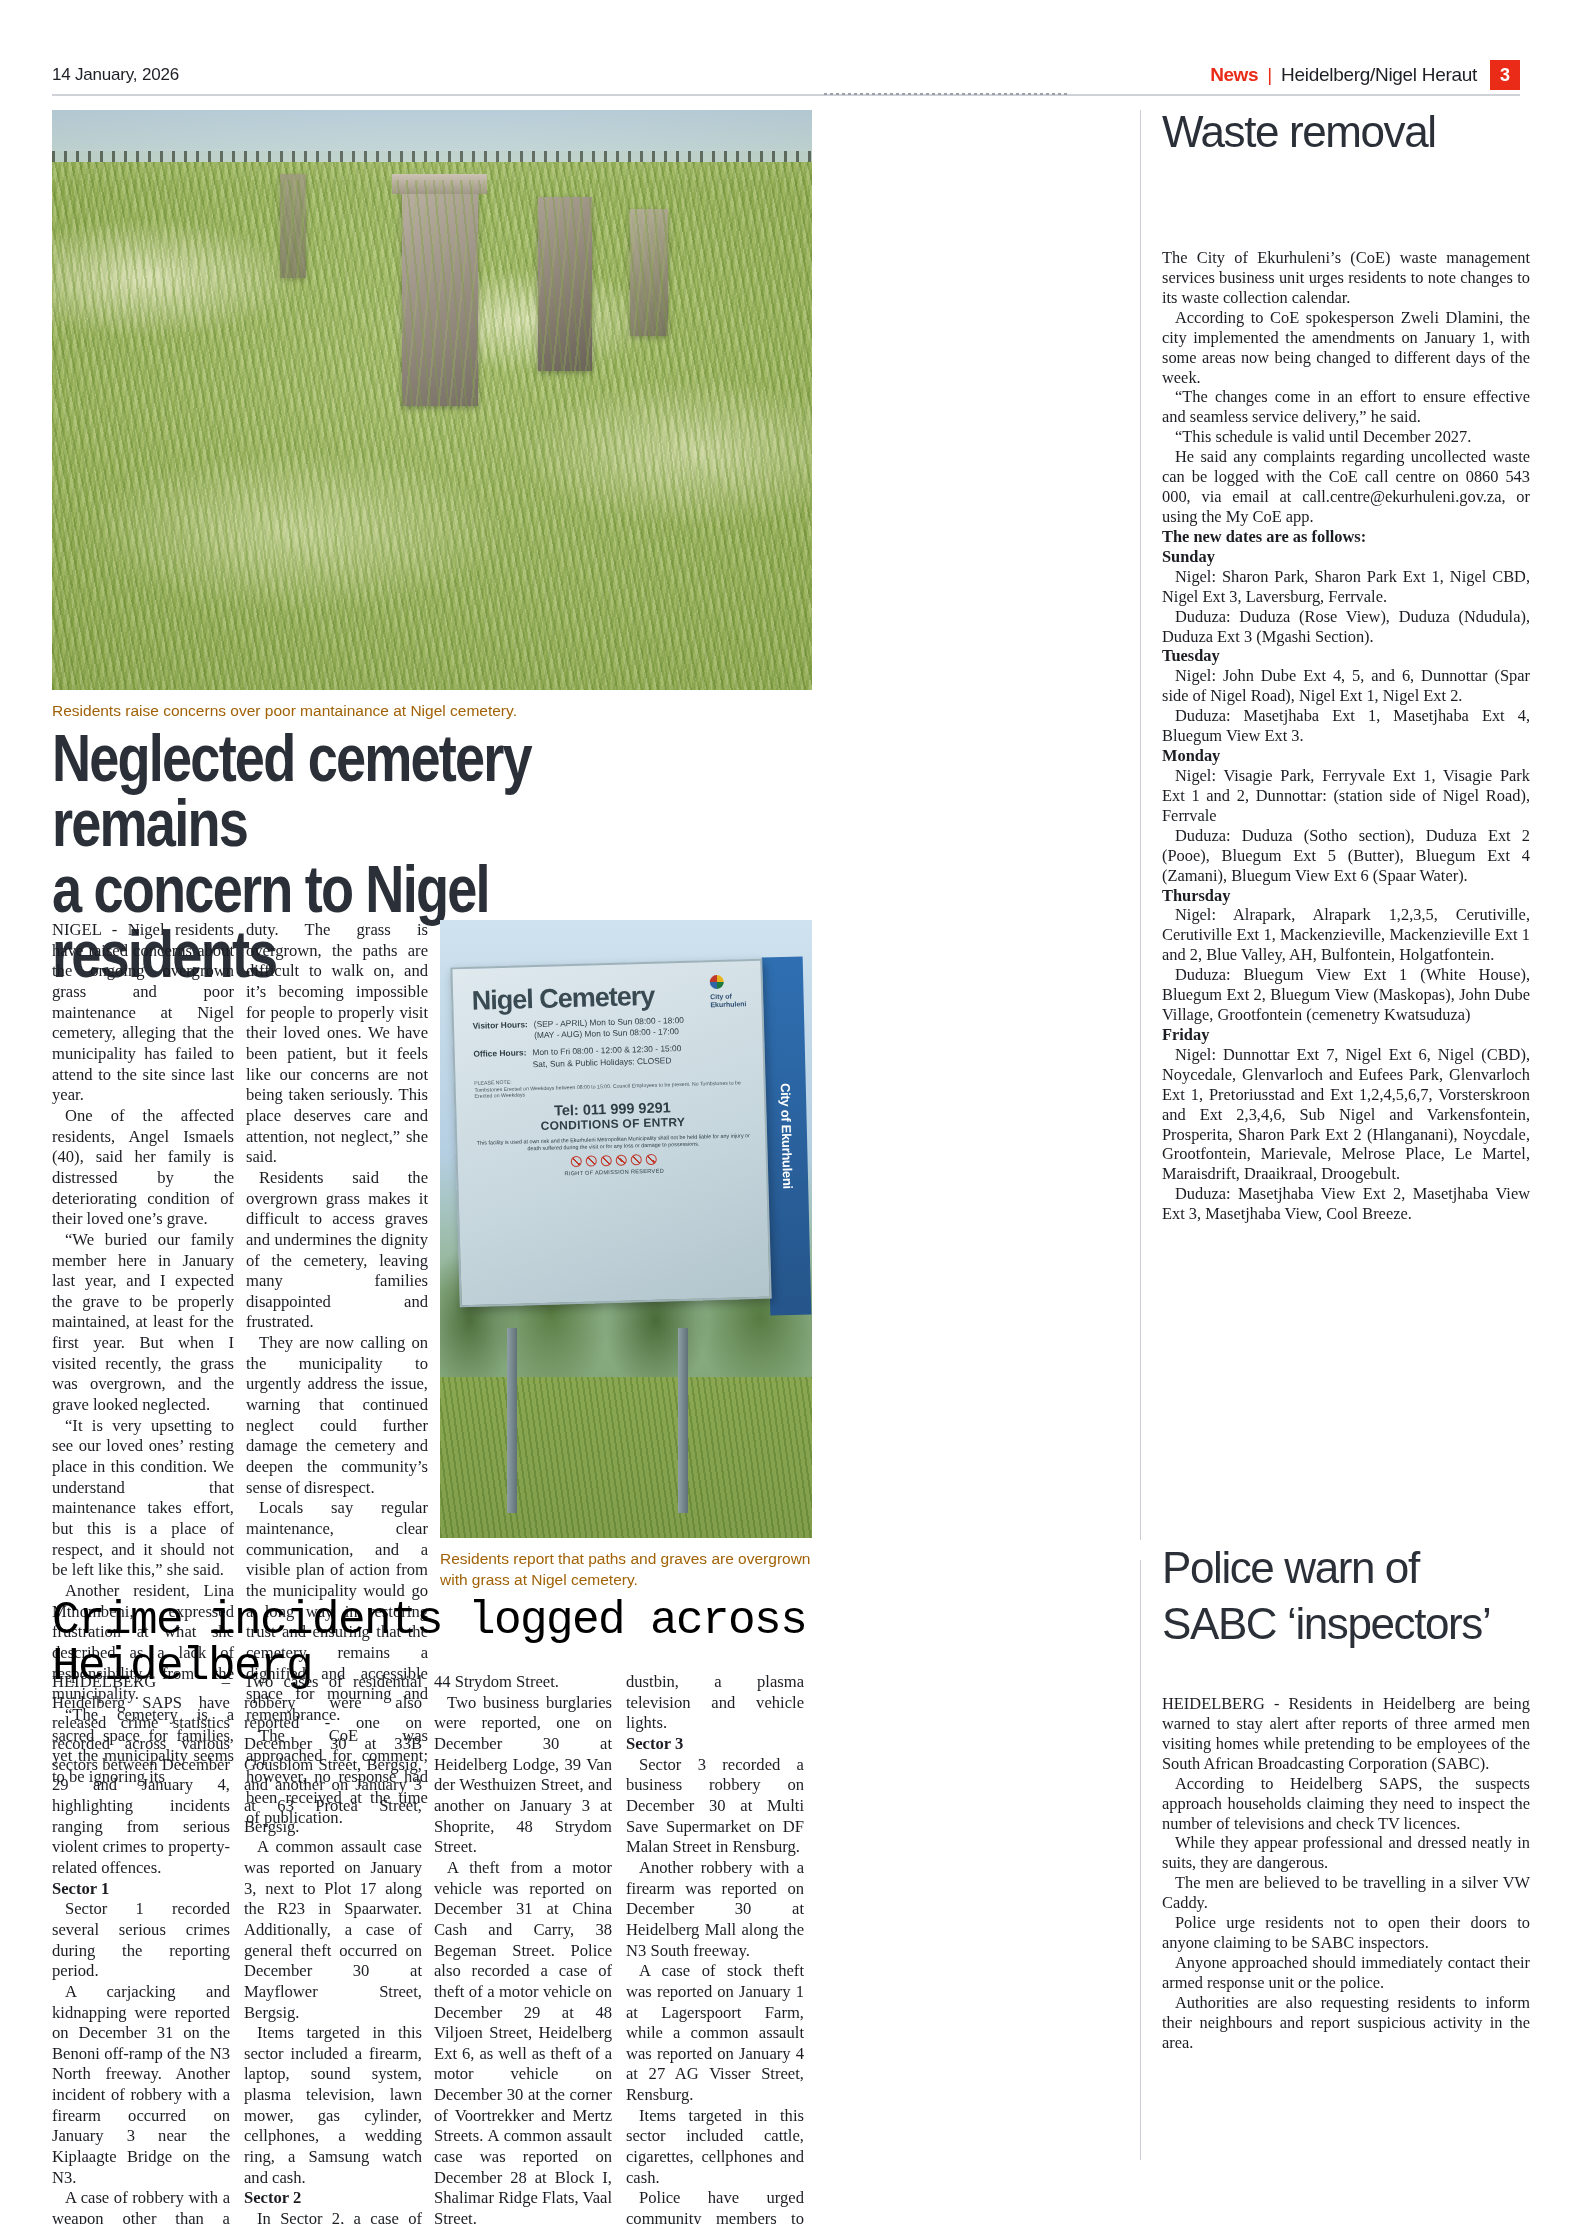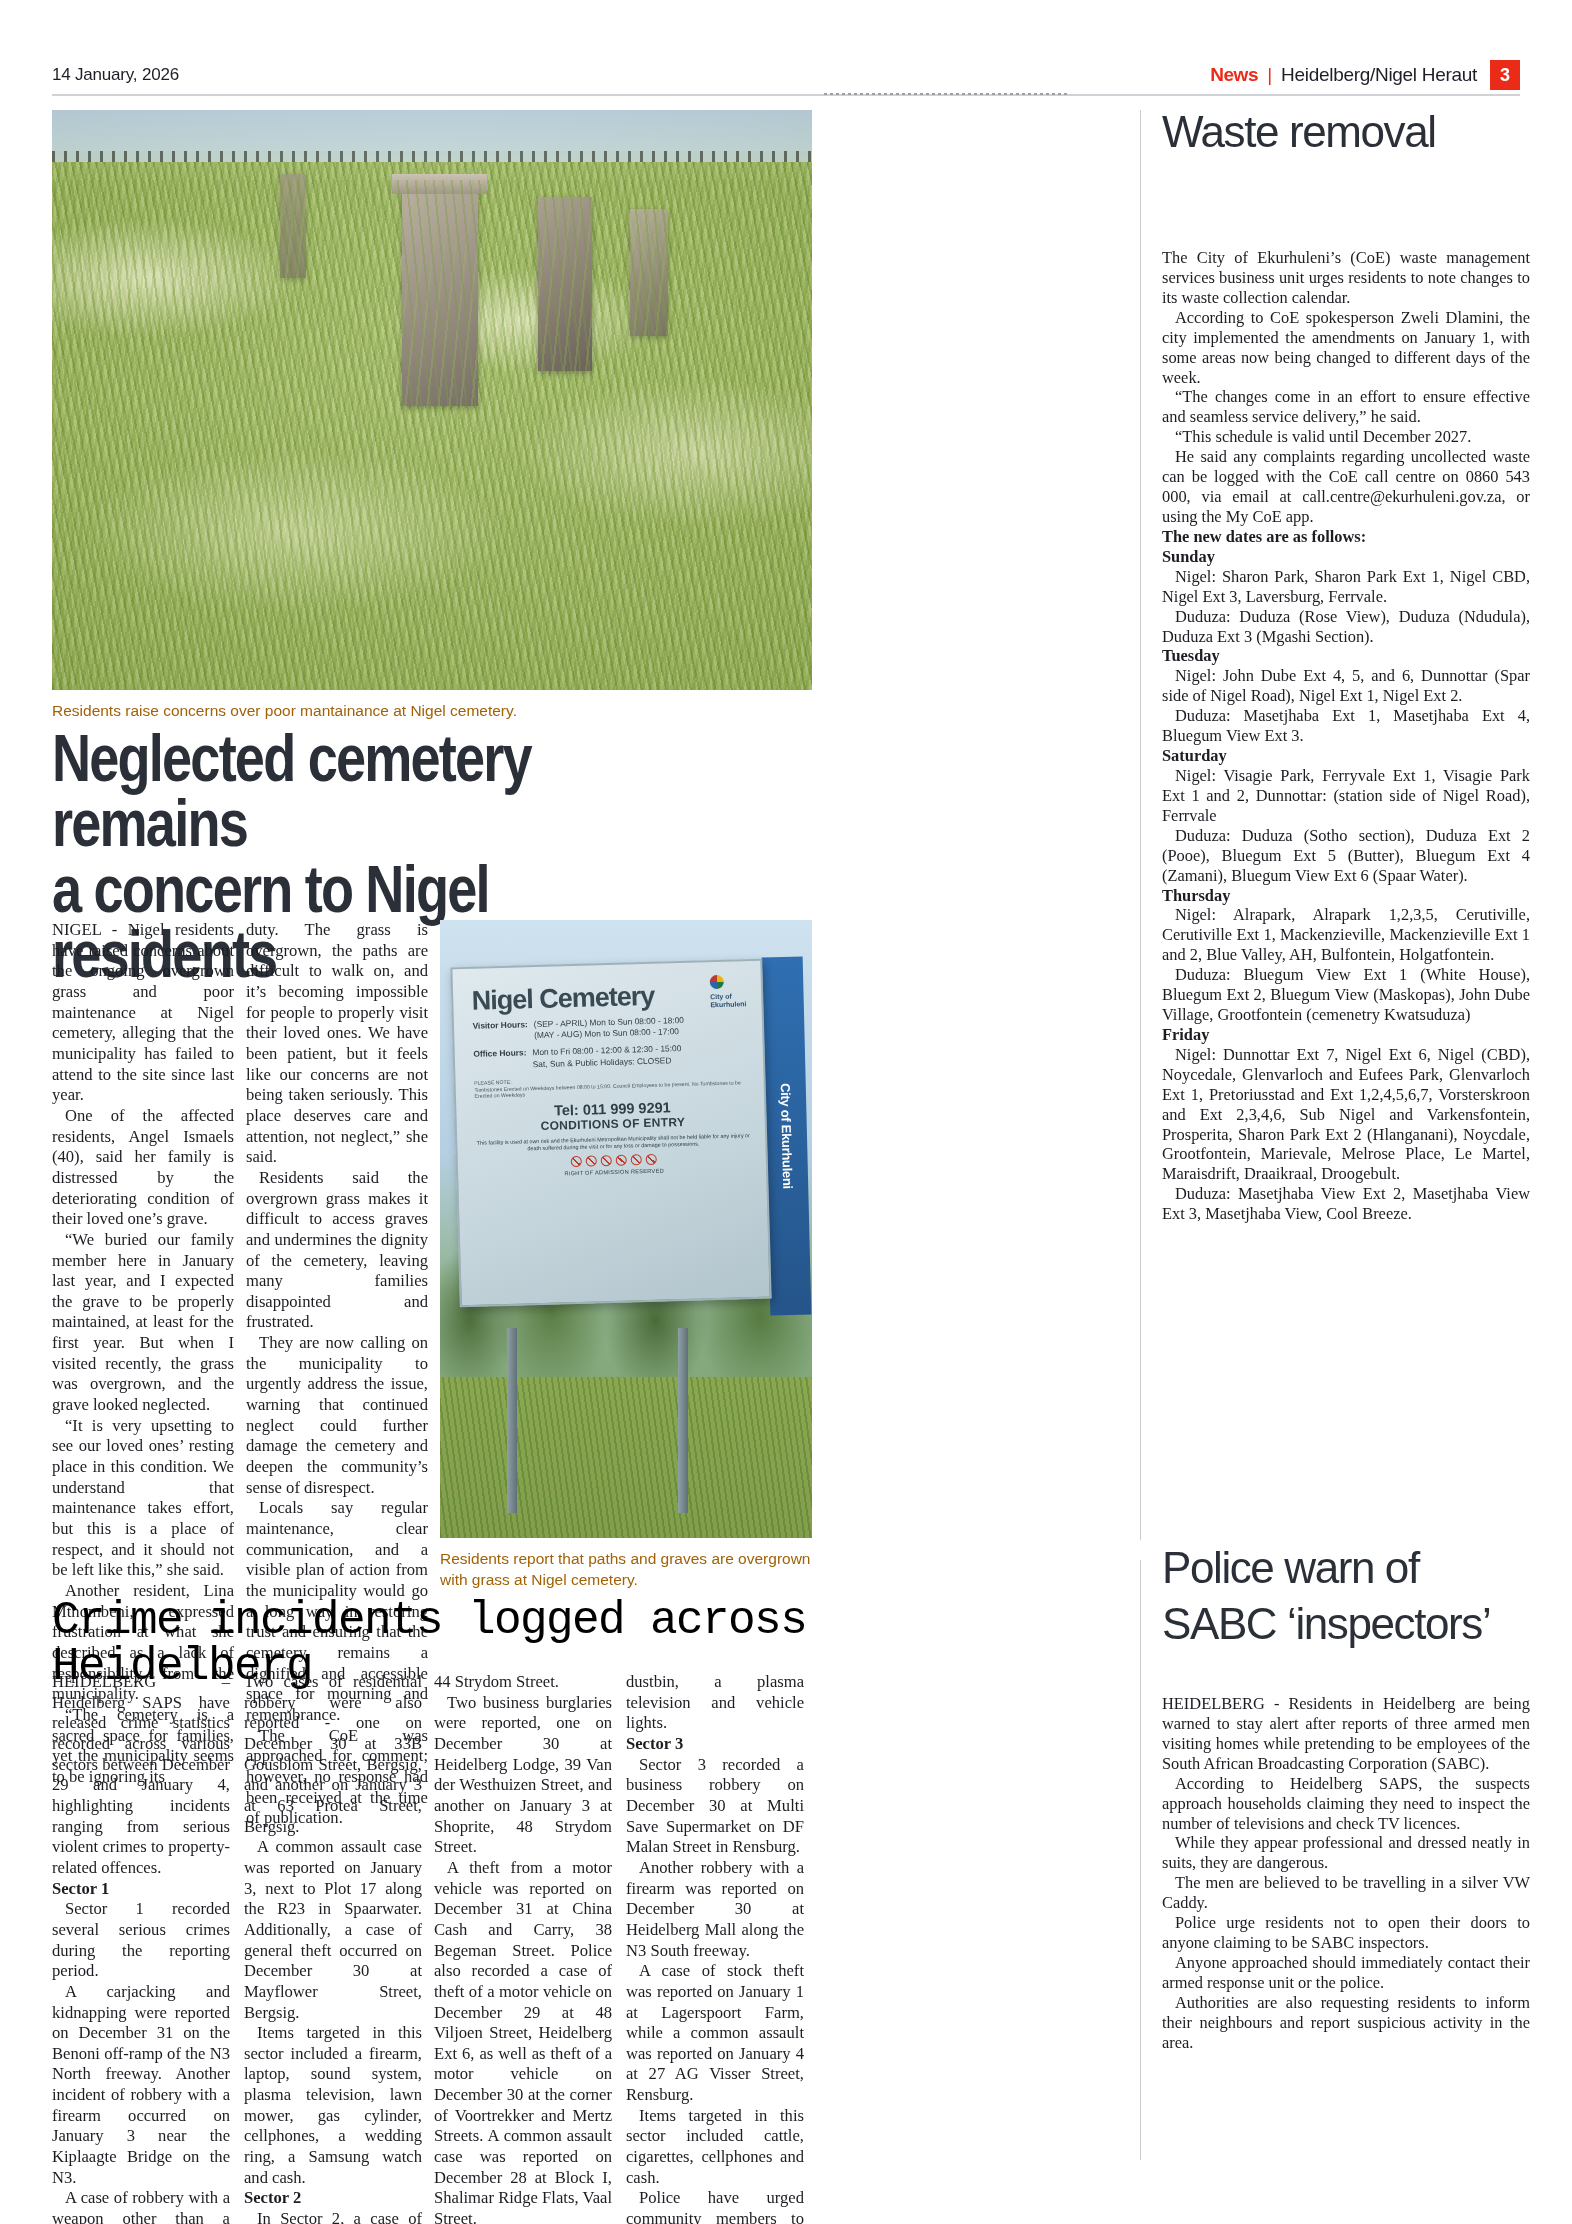--- a/index.html
+++ b/index.html
@@ -437,21 +437,21 @@
     <p>“The changes come in an effort to ensure effective and seamless service delivery,” he said.</p>
     <p>“This schedule is valid until December 2027.</p>
     <p>He said any complaints regarding uncollected waste can be logged with the CoE call centre on 0860 543 000, via email at call.centre@ekurhuleni.gov.za, or using the My CoE app.</p>
     <p class="bold">The new dates are as follows:</p>
     <p class="bold">Sunday</p>
     <p>Nigel: Sharon Park, Sharon Park Ext 1, Nigel CBD, Nigel Ext 3, Laversburg, Ferrvale.</p>
     <p>Duduza: Duduza (Rose View), Duduza (Ndudula), Duduza Ext 3 (Mgashi Section).</p>
     <p class="bold">Tuesday</p>
     <p>Nigel: John Dube Ext 4, 5, and 6, Dunnottar (Spar side of Nigel Road), Nigel Ext 1, Nigel Ext 2.</p>
     <p>Duduza: Masetjhaba Ext 1, Masetjhaba Ext 4, Bluegum View Ext 3.</p>
-    <p class="bold">Saturday</p>
+    <p class="bold">Monday</p>
     <p>Nigel: Visagie Park, Ferryvale Ext 1, Visagie Park Ext 1 and 2, Dunnottar: (station side of Nigel Road), Ferrvale</p>
     <p>Duduza: Duduza (Sotho section), Duduza Ext 2 (Pooe), Bluegum Ext 5 (Butter), Bluegum Ext 4 (Zamani), Bluegum View Ext 6 (Spaar Water).</p>
     <p class="bold">Thursday</p>
     <p>Nigel: Alrapark, Alrapark 1,2,3,5, Cerutiville, Cerutiville Ext 1, Mackenzieville, Mackenzieville Ext 1 and 2, Blue Valley, AH, Bulfontein, Holgatfontein.</p>
     <p>Duduza: Bluegum View Ext 1 (White House), Bluegum Ext 2, Bluegum View (Maskopas), John Dube Village, Grootfontein (cemenetry Kwatsuduza)</p>
     <p class="bold">Friday</p>
     <p>Nigel: Dunnottar Ext 7, Nigel Ext 6, Nigel (CBD), Noycedale, Glenvarloch and Eufees Park, Glenvarloch Ext 1, Pretoriusstad and Ext 1,2,4,5,6,7, Vorsterskroon and Ext 2,3,4,6, Sub Nigel and Varkensfontein, Prosperita, Sharon Park Ext 2 (Hlanganani), Noycdale, Grootfontein, Marievale, Melrose Place, Le Martel, Maraisdrift, Draaikraal, Droogebult.</p>
     <p>Duduza: Masetjhaba View Ext 2, Masetjhaba View Ext 3, Masetjhaba View, Cool Breeze.</p>
   </div>
 

